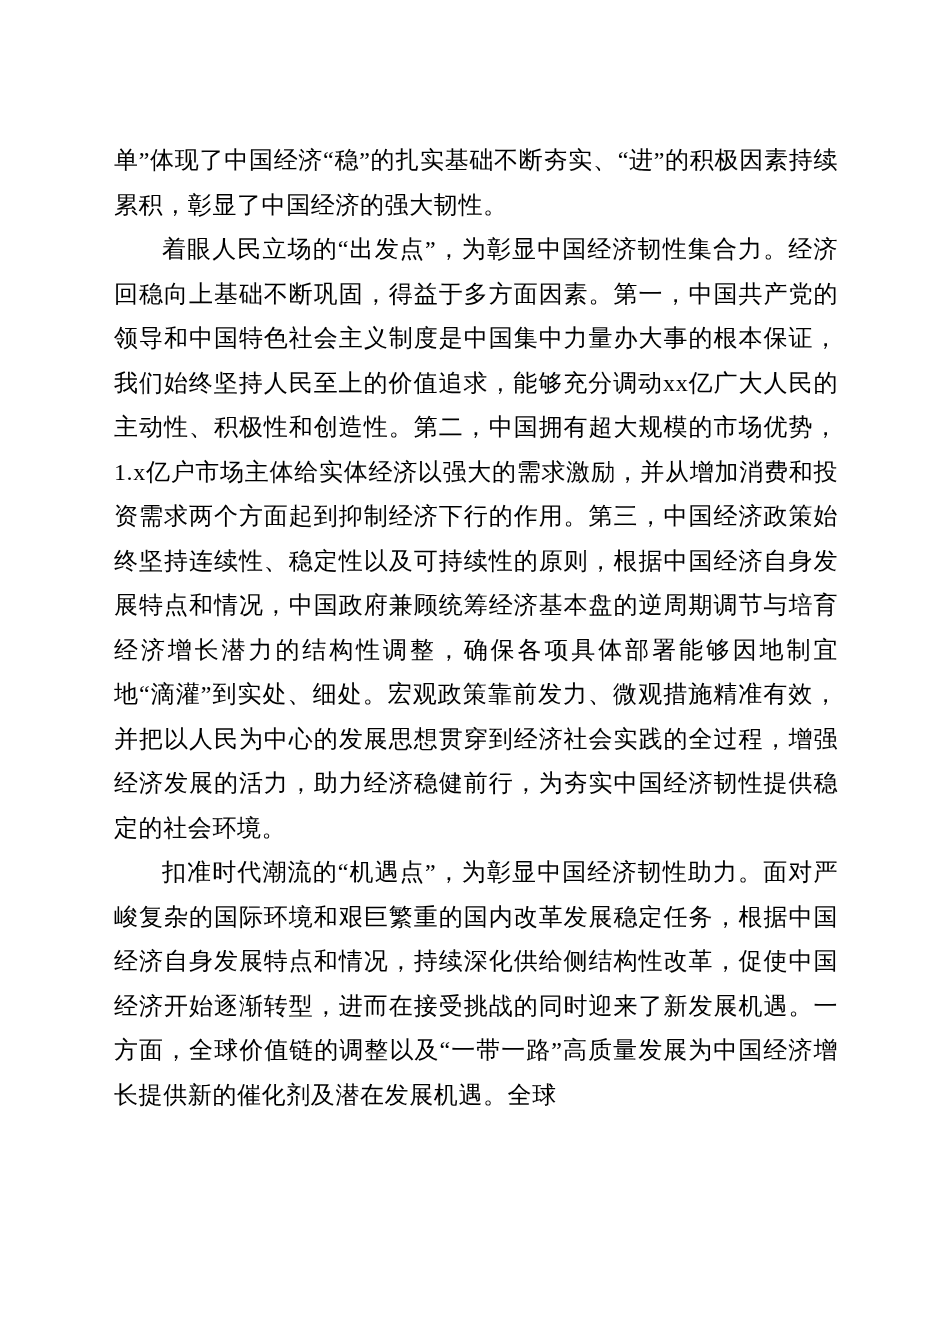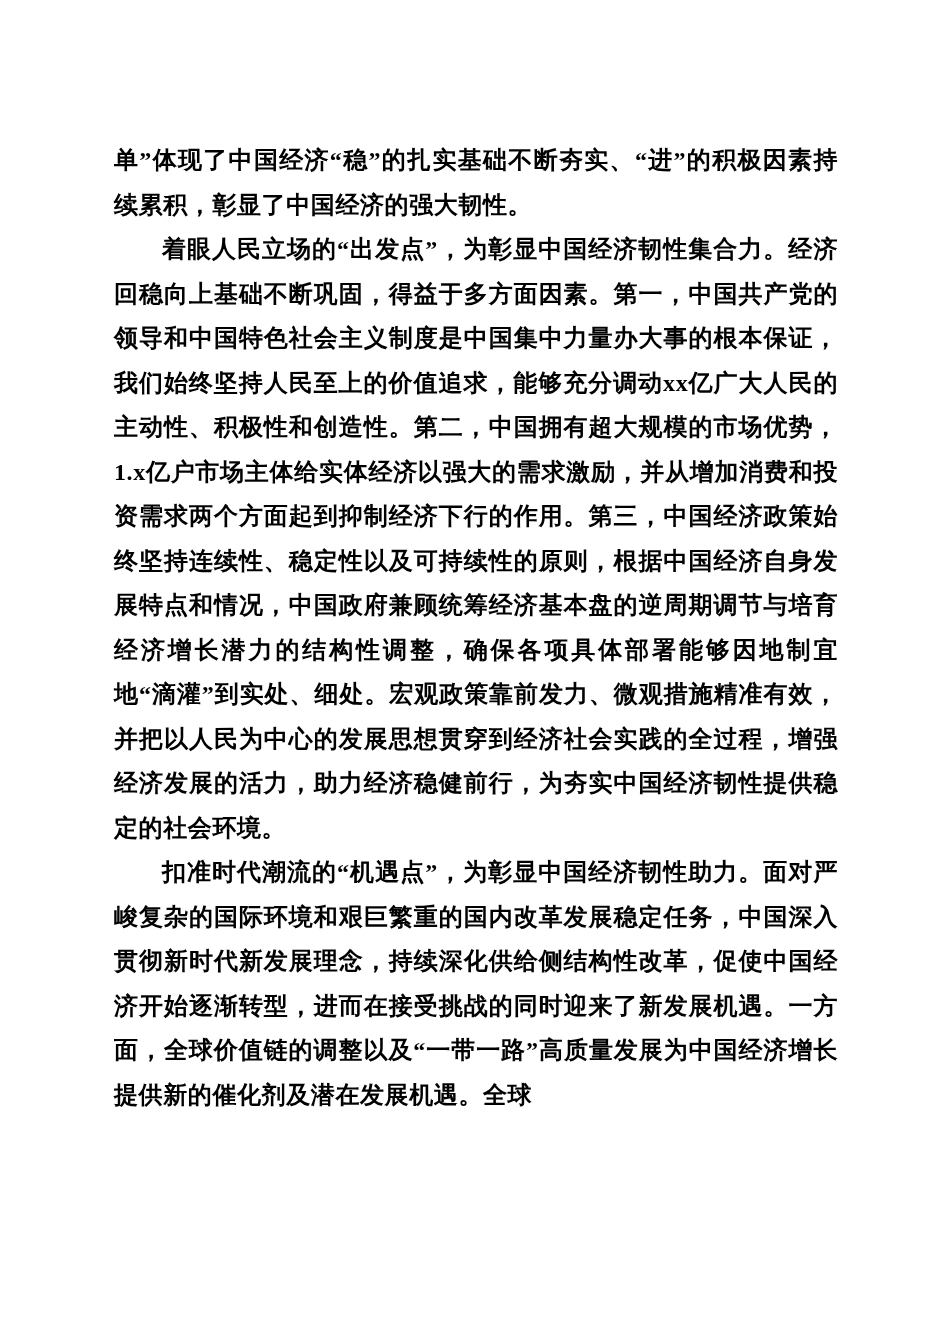--- a/index.html
+++ b/index.html
@@ -22,26 +22,25 @@
     overflow: hidden;
   }
   .para {
     margin: 0;
     font-size: 24px;
     line-height: 44.5px;
     letter-spacing: 0.6px;
     text-align: justify;
     text-justify: inter-ideograph;
     word-break: break-all;
-    font-weight: bold;
   }
   .para.indent {
     text-indent: 2em;
   }
 </style>
 </head>
 <body>
 
 <div class="page">
   <p class="para no-indent">单”体现了中国经济“稳”的扎实基础不断夯实、“进”的积极因素持续累积，彰显了中国经济的强大韧性。</p>
   <p class="para indent">着眼人民立场的“出发点”，为彰显中国经济韧性集合力。经济回稳向上基础不断巩固，得益于多方面因素。第一，中国共产党的领导和中国特色社会主义制度是中国集中力量办大事的根本保证，我们始终坚持人民至上的价值追求，能够充分调动xx亿广大人民的主动性、积极性和创造性。第二，中国拥有超大规模的市场优势，1.x亿户市场主体给实体经济以强大的需求激励，并从增加消费和投资需求两个方面起到抑制经济下行的作用。第三，中国经济政策始终坚持连续性、稳定性以及可持续性的原则，根据中国经济自身发展特点和情况，中国政府兼顾统筹经济基本盘的逆周期调节与培育经济增长潜力的结构性调整，确保各项具体部署能够因地制宜地“滴灌”到实处、细处。宏观政策靠前发力、微观措施精准有效，并把以人民为中心的发展思想贯穿到经济社会实践的全过程，增强经济发展的活力，助力经济稳健前行，为夯实中国经济韧性提供稳定的社会环境。</p>
-  <p class="para indent">扣准时代潮流的“机遇点”，为彰显中国经济韧性助力。面对严峻复杂的国际环境和艰巨繁重的国内改革发展稳定任务，中国深入贯彻新时代新发展理念，持续深化供给侧结构性改革，促使中国经济开始逐渐转型，进而在接受挑战的同时迎来了新发展机遇。一方面，全球价值链的调整以及“一带一路”高质量发展为中国经济增长提供新的催化剂及潜在发展机遇。全球</p>
+  <p class="para indent">扣准时代潮流的“机遇点”，为彰显中国经济韧性助力。面对严峻复杂的国际环境和艰巨繁重的国内改革发展稳定任务，根据中国经济自身发展特点和情况，持续深化供给侧结构性改革，促使中国经济开始逐渐转型，进而在接受挑战的同时迎来了新发展机遇。一方面，全球价值链的调整以及“一带一路”高质量发展为中国经济增长提供新的催化剂及潜在发展机遇。全球</p>
 </div>
 
 </body></html>

